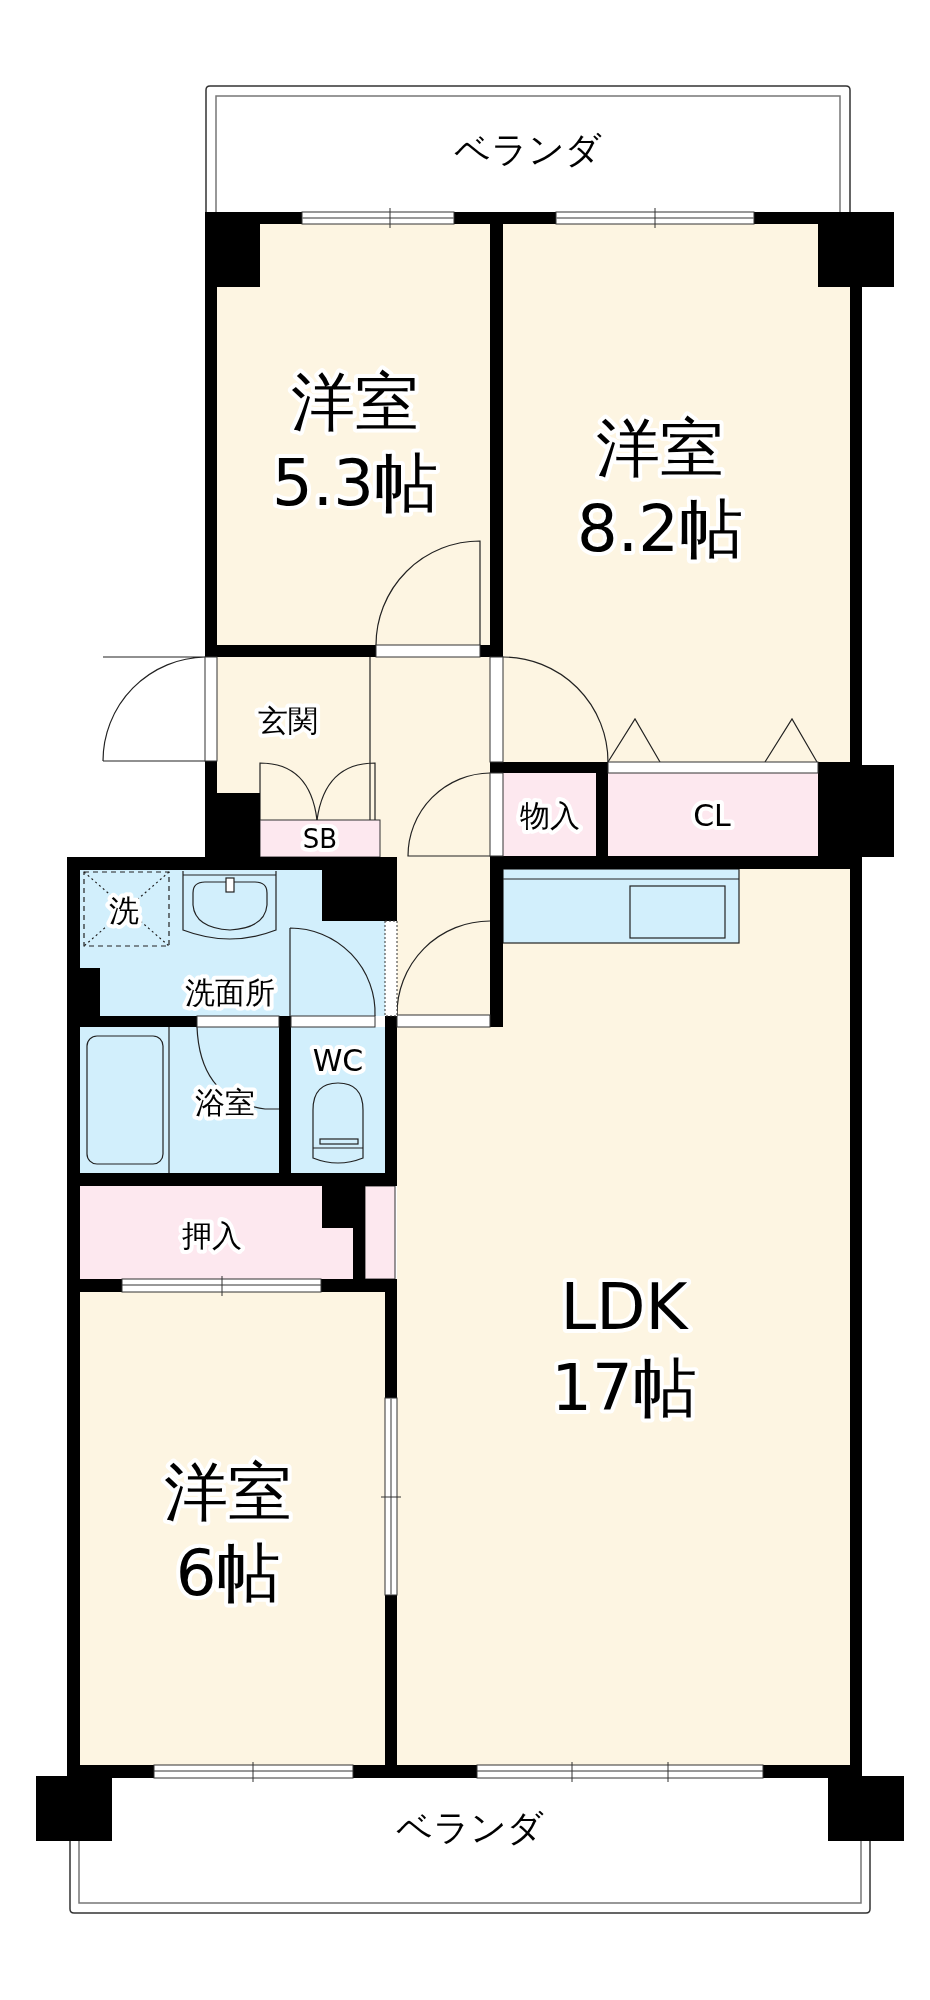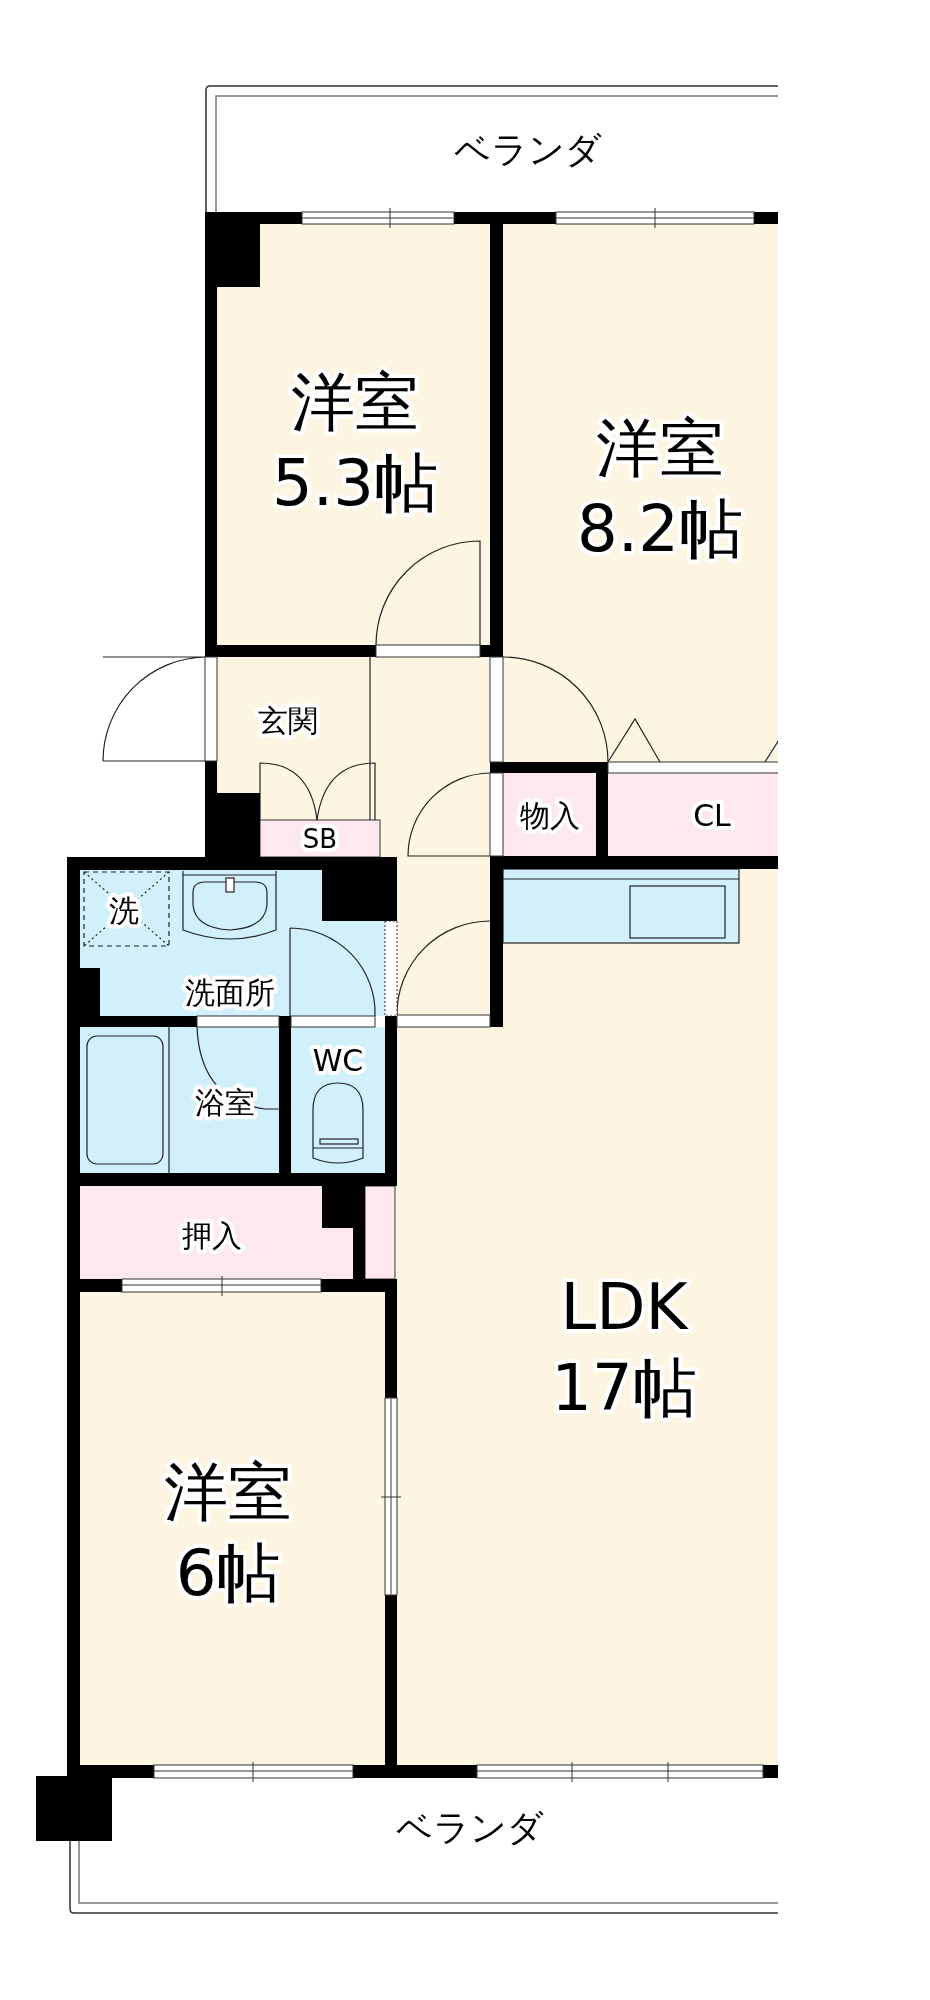--- a/index.html
+++ b/index.html
@@ -1,16 +1,16 @@
 <!DOCTYPE html>
 <html><head>
 <meta charset="utf-8">
 <style>
   html,body{margin:0;padding:0;background:#ffffff;}
-  #plan{position:relative;width:778px;height:2000px;overflow:hidden;background:#fff;}
+  #plan{position:relative;width:930px;height:2000px;overflow:hidden;background:#fff;}
   svg{position:absolute;left:0;top:0;}
   .lbl{font-family:"DejaVu Sans","Liberation Sans",sans-serif;fill:#000;stroke:#fff;stroke-width:8px;paint-order:stroke;stroke-linejoin:round;text-anchor:middle;}
   .big{font-size:64px;}
   .mid{font-size:30px;}
   .sm{font-size:26px;}
   .ver{font-size:36px;stroke:none;}
 </style>
 </head>
 <body>
 

